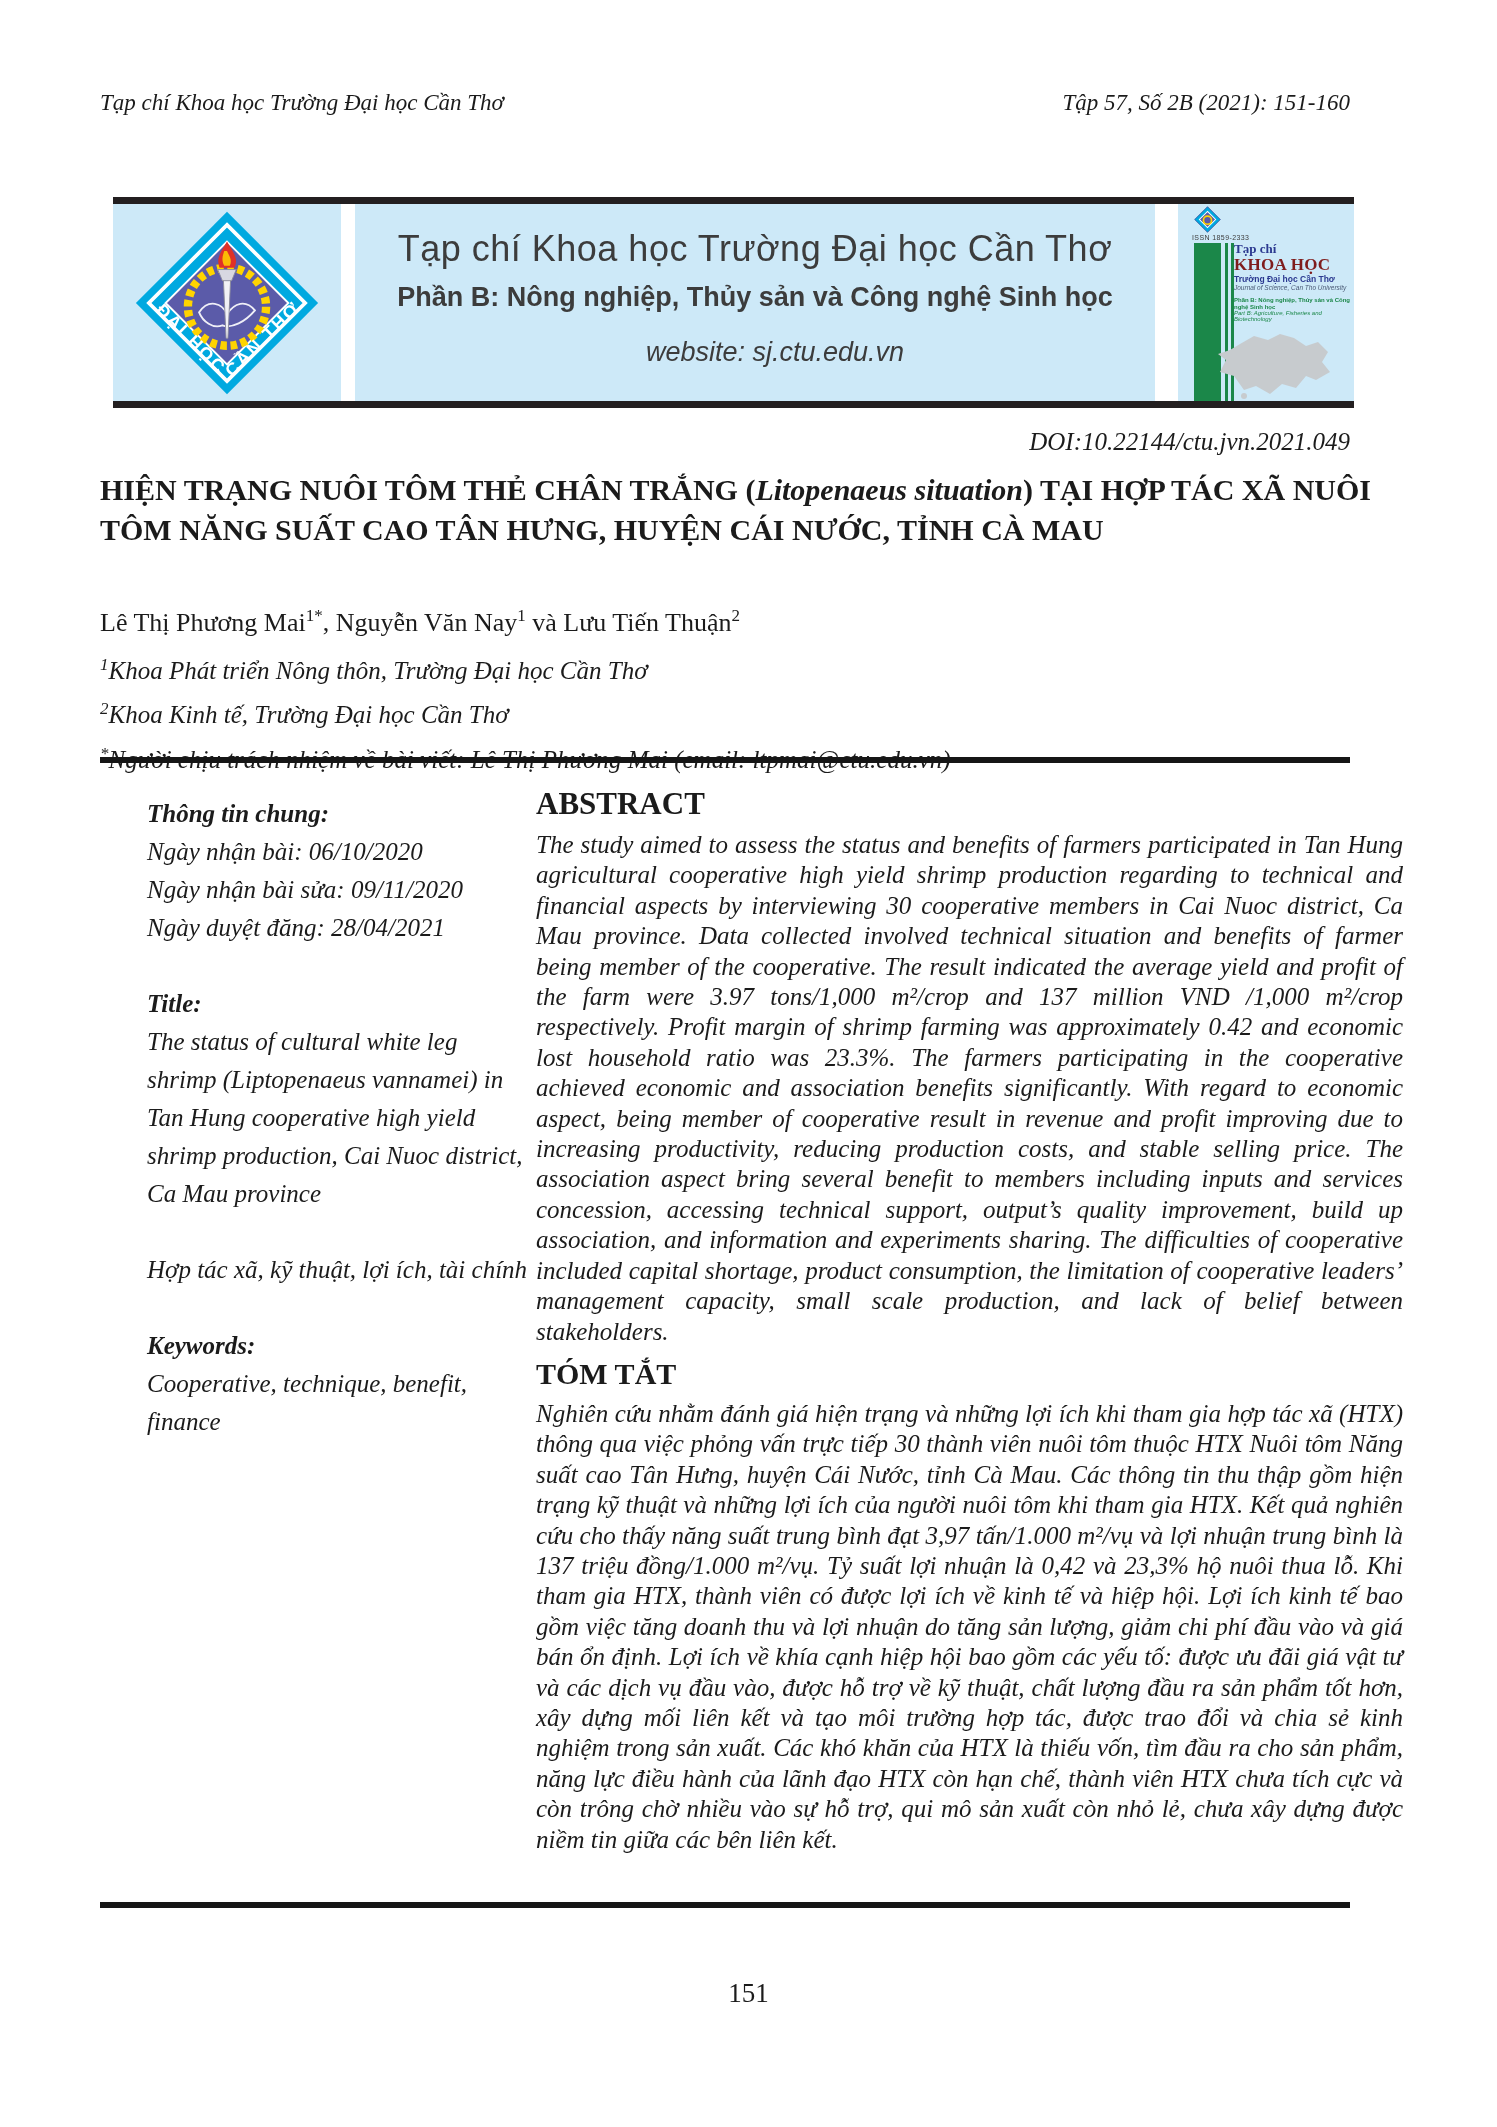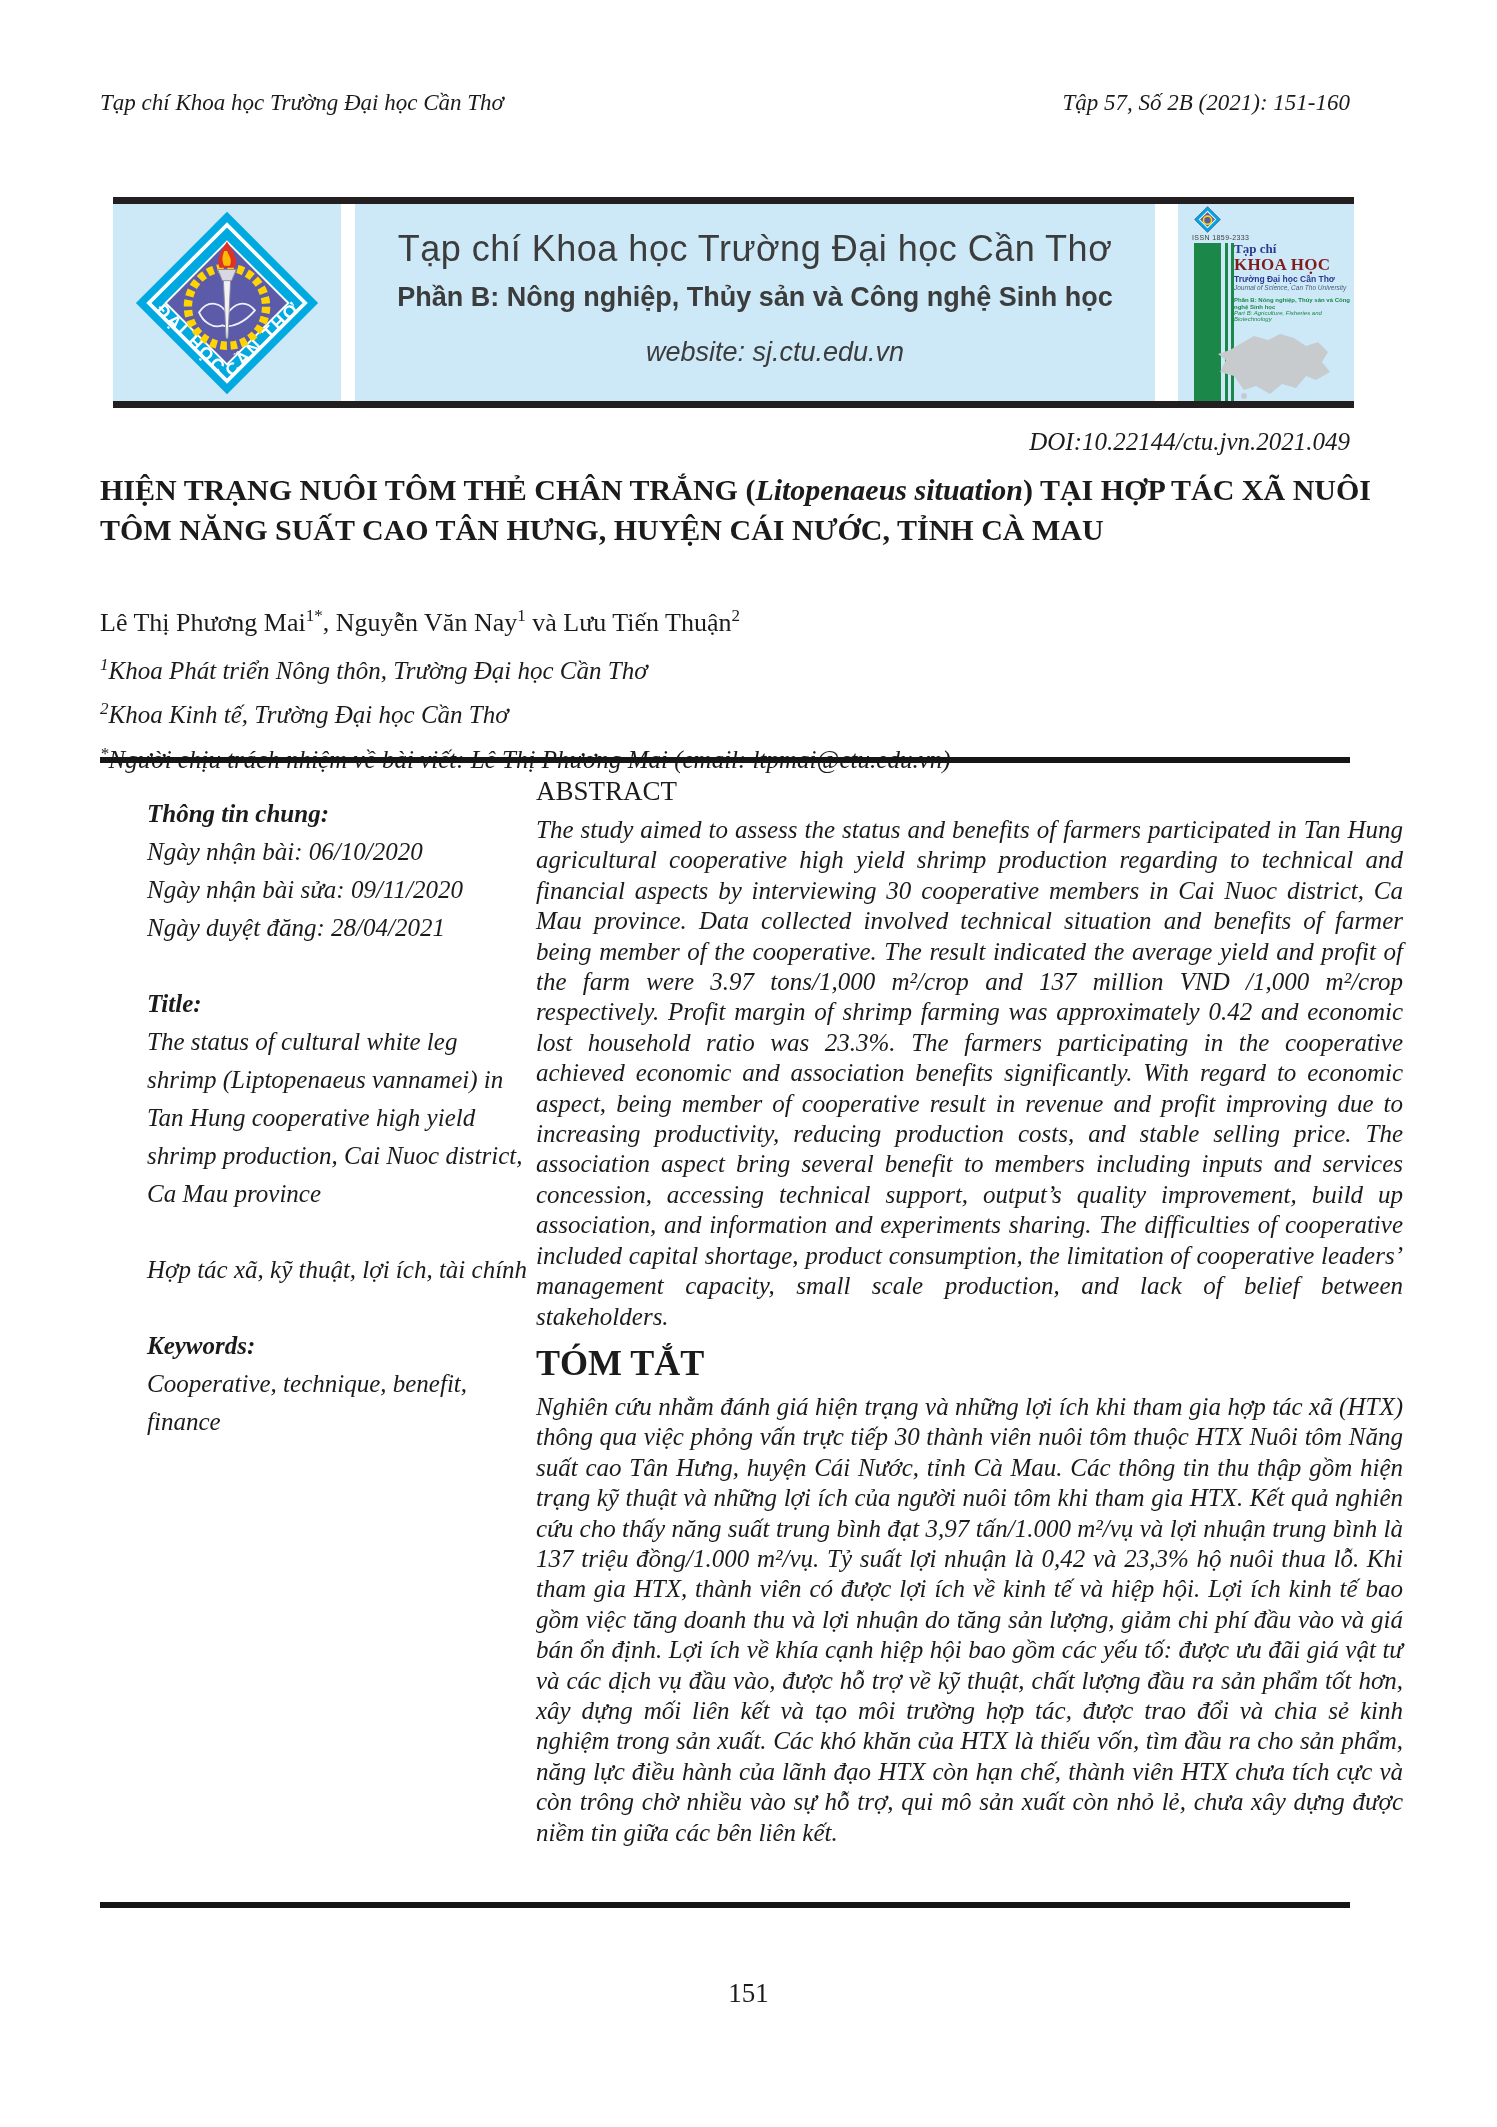--- a/index.html
+++ b/index.html
@@ -51,23 +51,23 @@
   .authors sup, .aff sup { font-size:17px; }
   .affs { position:absolute; left:100px; top:646px; font-style:italic; font-size:25px; line-height:38px; }
   .rule { position:absolute; left:100px; right:97px; height:6px; background:#161616; }
   .rule1 { top:757px; } .rule2 { top:1902px; }
   
   .leftcol { position:absolute; left:147px; top:795px; width:385px;
              font-style:italic; font-size:25px; line-height:38px; }
   .leftcol .hd { font-weight:bold; }
   .leftcol .blockgap { height:38px; }
   .rightcol { position:absolute; left:536px; top:776px; width:867px; }
-  .abs-heading { font-size:27px; font-weight:normal; margin:0 0 8px 0; }
+  .abs-heading { font-size:31px; font-weight:bold; margin:10px 0 8px 0; }
   .abs-body { font-style:italic; font-size:25px; line-height:30.4px; text-align:justify; margin:0; }
-  .tomtat-heading { font-size:36px; font-weight:bold; margin:10px 0 8px 0; }
+  .tomtat-heading { font-size:30px; font-weight:bold; margin:10px 0 8px 0; }
   .page-number { position:absolute; left:0; width:1497px; top:1978px; text-align:center; font-size:27px; }
 </style>
 </head>
 <body>
 
 <div class="page">
 
   <div class="running-head">
     <span>Tạp chí Khoa học Trường Đại học Cần Thơ</span>
     <span>Tập 57, Số 2B (2021): 151-160</span>

